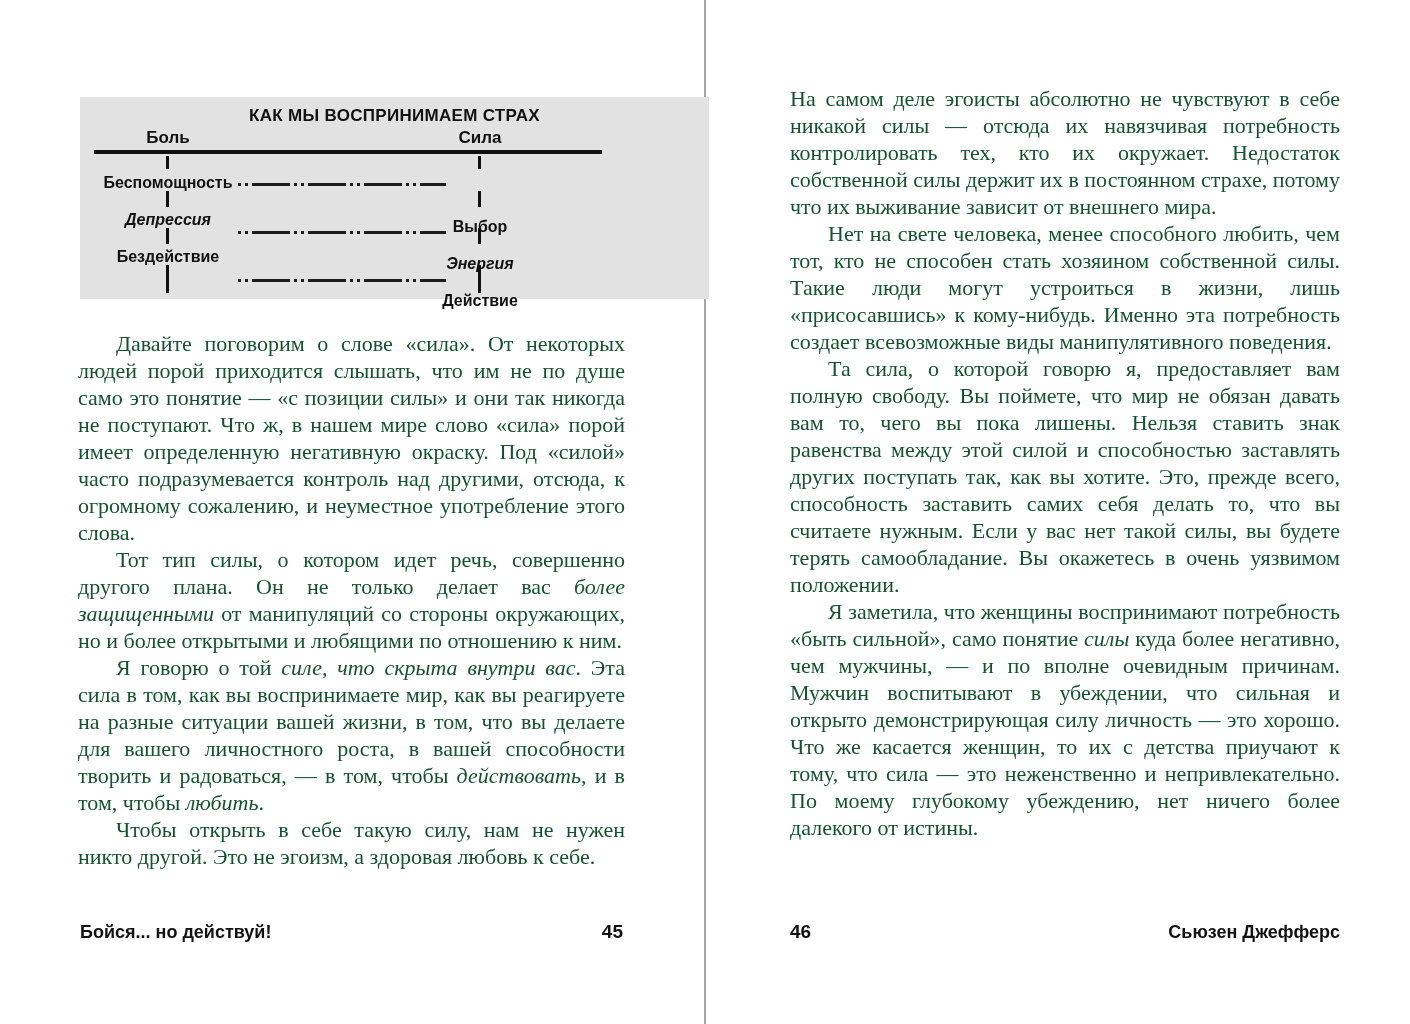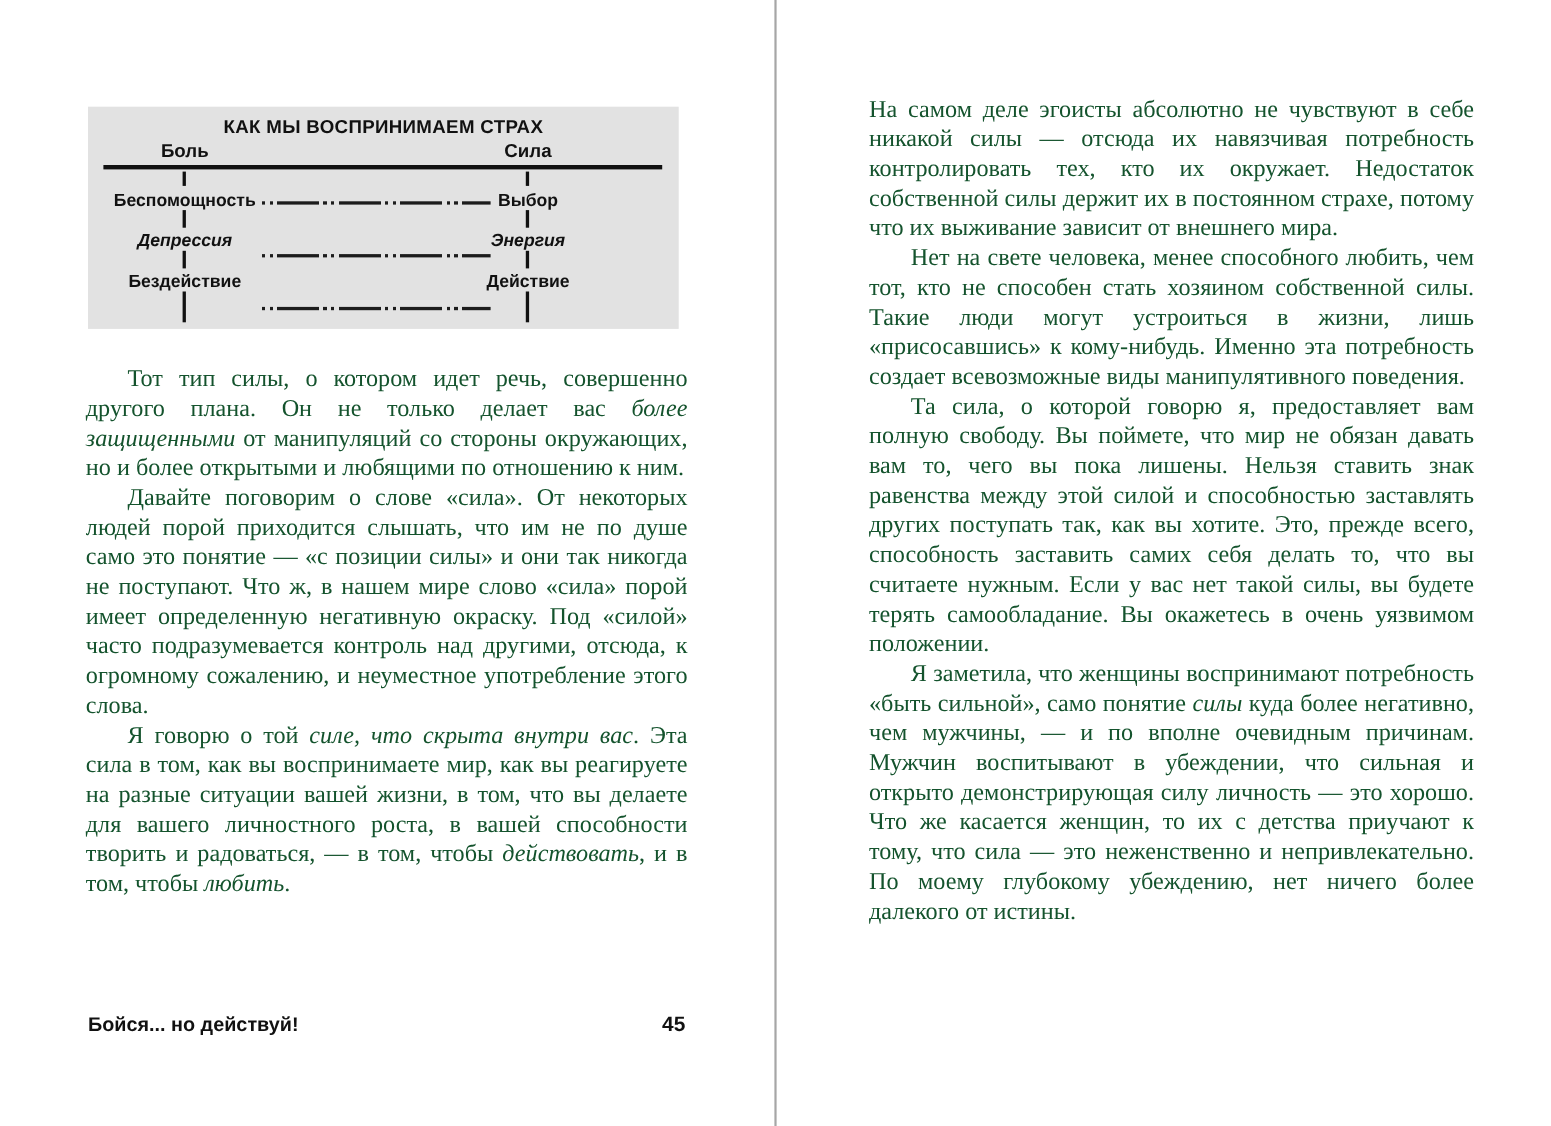--- a/index.html
+++ b/index.html
@@ -10,21 +10,21 @@
     overflow:hidden;
     font-family:"Liberation Serif", serif;
   }
   
   .spine{
     position:absolute;left:704px;top:0;width:2px;height:1024px;
     background:#a6a6a6;
   }
   
   .diagram{
-    position:absolute;left:80px;top:97px;width:537px;height:202px;
+    position:absolute;left:80px;top:97px;width:629px;height:202px;
     background:#e2e2e2;
     font-family:"Liberation Sans", sans-serif;
     color:#111111;
   }
   .d-title{
     position:absolute;top:9px;left:0;width:100%;
     text-align:center;font-weight:700;font-size:17px;letter-spacing:.3px;
   }
   .d-head{position:absolute;top:31px;width:120px;text-align:center;font-weight:700;font-size:17px;}
   .d-head.l{left:28px;}
@@ -32,21 +32,21 @@
   .d-rule{position:absolute;top:53px;left:14px;width:508px;height:4px;background:#111;}
   .tick{position:absolute;width:3px;background:#111;}
   .tick.l{left:86px;}
   .tick.r{left:398px;}
   .t-a{top:59px;height:13px;}
   .t-b{top:94px;height:16px;}
   .t-c{top:131px;height:16px;}
   .t-d{top:168px;height:28px;}
   .d-lab{position:absolute;width:156px;text-align:center;font-weight:700;font-size:16px;line-height:20px;}
   .d-lab.l{left:10px;}
-  .d-lab.r{left:322px;}
+  .d-lab.r{left:322px;margin-top:44px;}
   .row1{top:76px;} .row2{top:113px;font-style:italic;} .row3{top:150px;}
   .dash{
     position:absolute;left:158px;width:208px;height:3px;
     background:repeating-linear-gradient(90deg,
       #1c1c1c 0 3px, transparent 3px 7px,
       #1c1c1c 7px 10px, transparent 10px 14px,
       #1c1c1c 14px 52px, transparent 52px 56px);
   }
   .dash.d1{top:86px;}
   .dash.d2{top:134px;}
@@ -103,31 +103,36 @@
     <div class="d-lab l row2">Депрессия</div>
     <div class="d-lab r row2">Энергия</div>
     <div class="dash d2"></div>
 
     <div class="d-lab l row3">Бездействие</div>
     <div class="d-lab r row3">Действие</div>
     <div class="dash d3"></div>
   </figure>
 
   <div class="body-col body-left">
+    <p><span>Давайте поговорим о слове «сила». От некоторых людей порой приходится слышать, что им не по душе само это понятие — «с позиции силы» и они так никогда не поступают. Что ж, в нашем мире слово «сила» порой имеет определенную негативную окраску. Под «силой» часто подразумевается контроль над другими, отсюда, к огромному сожалению, и неуместное употребление этого слова.</span></p>
     <p><span>Тот тип силы, о котором идет речь, совершенно другого плана. Он не только делает вас </span><i>более защищенными</i><span> от манипуляций со стороны окружающих, но и более открытыми и любящими по отношению к ним.</span></p>
-    <p><span>Давайте поговорим о слове «сила». От некоторых людей порой приходится слышать, что им не по душе само это понятие — «с позиции силы» и они так никогда не поступают. Что ж, в нашем мире слово «сила» порой имеет определенную негативную окраску. Под «силой» часто подразумевается контроль над другими, отсюда, к огромному сожалению, и неуместное употребление этого слова.</span></p>
     <p><span>Я говорю о той </span><i>силе, что скрыта внутри вас</i><span>. Эта сила в том, как вы воспринимаете мир, как вы реагируете на разные ситуации вашей жизни, в том, что вы делаете для вашего личностного роста, в вашей способности творить и радоваться, — в том, чтобы </span><i>действовать</i><span>, и в том, чтобы </span><i>любить</i><span>.</span></p>
+    <p><span>Чтобы открыть в себе такую силу, нам не нужен никто другой. Это не эгоизм, а здоровая любовь к себе.</span></p>
   </div>
 
   <div class="footer fl">
     <span class="running">Бойся... но действуй!</span>
     <span class="pagenum">45</span>
   </div>
 
   <div class="body-col body-right">
     <p class="noindent"><span>На самом деле эгоисты абсолютно не чувствуют в себе никакой силы — отсюда их навязчивая потребность контролировать тех, кто их окружает. Недостаток собственной силы держит их в постоянном страхе, потому что их выживание зависит от внешнего мира.</span></p>
     <p><span>Нет на свете человека, менее способного любить, чем тот, кто не способен стать хозяином собственной силы. Такие люди могут устроиться в жизни, лишь «присосавшись» к кому-нибудь. Именно эта потребность создает всевозможные виды манипулятивного поведения.</span></p>
     <p><span>Та сила, о которой говорю я, предоставляет вам полную свободу. Вы поймете, что мир не обязан давать вам то, чего вы пока лишены. Нельзя ставить знак равенства между этой силой и способностью заставлять других поступать так, как вы хотите. Это, прежде всего, способность заставить самих себя делать то, что вы считаете нужным. Если у вас нет такой силы, вы будете терять самообладание. Вы окажетесь в очень уязвимом положении.</span></p>
     <p><span>Я заметила, что женщины воспринимают потребность «быть сильной», само понятие </span><i>силы</i><span> куда более негативно, чем мужчины, — и по вполне очевидным причинам. Мужчин воспитывают в убеждении, что сильная и открыто демонстрирующая силу личность — это хорошо. Что же касается женщин, то их с детства приучают к тому, что сила — это неженственно и непривлекательно. По моему глубокому убеждению, нет ничего более далекого от истины.</span></p>
   </div>
 
+  <div class="footer fr">
+    <span class="pagenum">46</span>
+    <span class="running">Сьюзен Джефферс</span>
+  </div>
 
 </div>
 
 </body></html>

